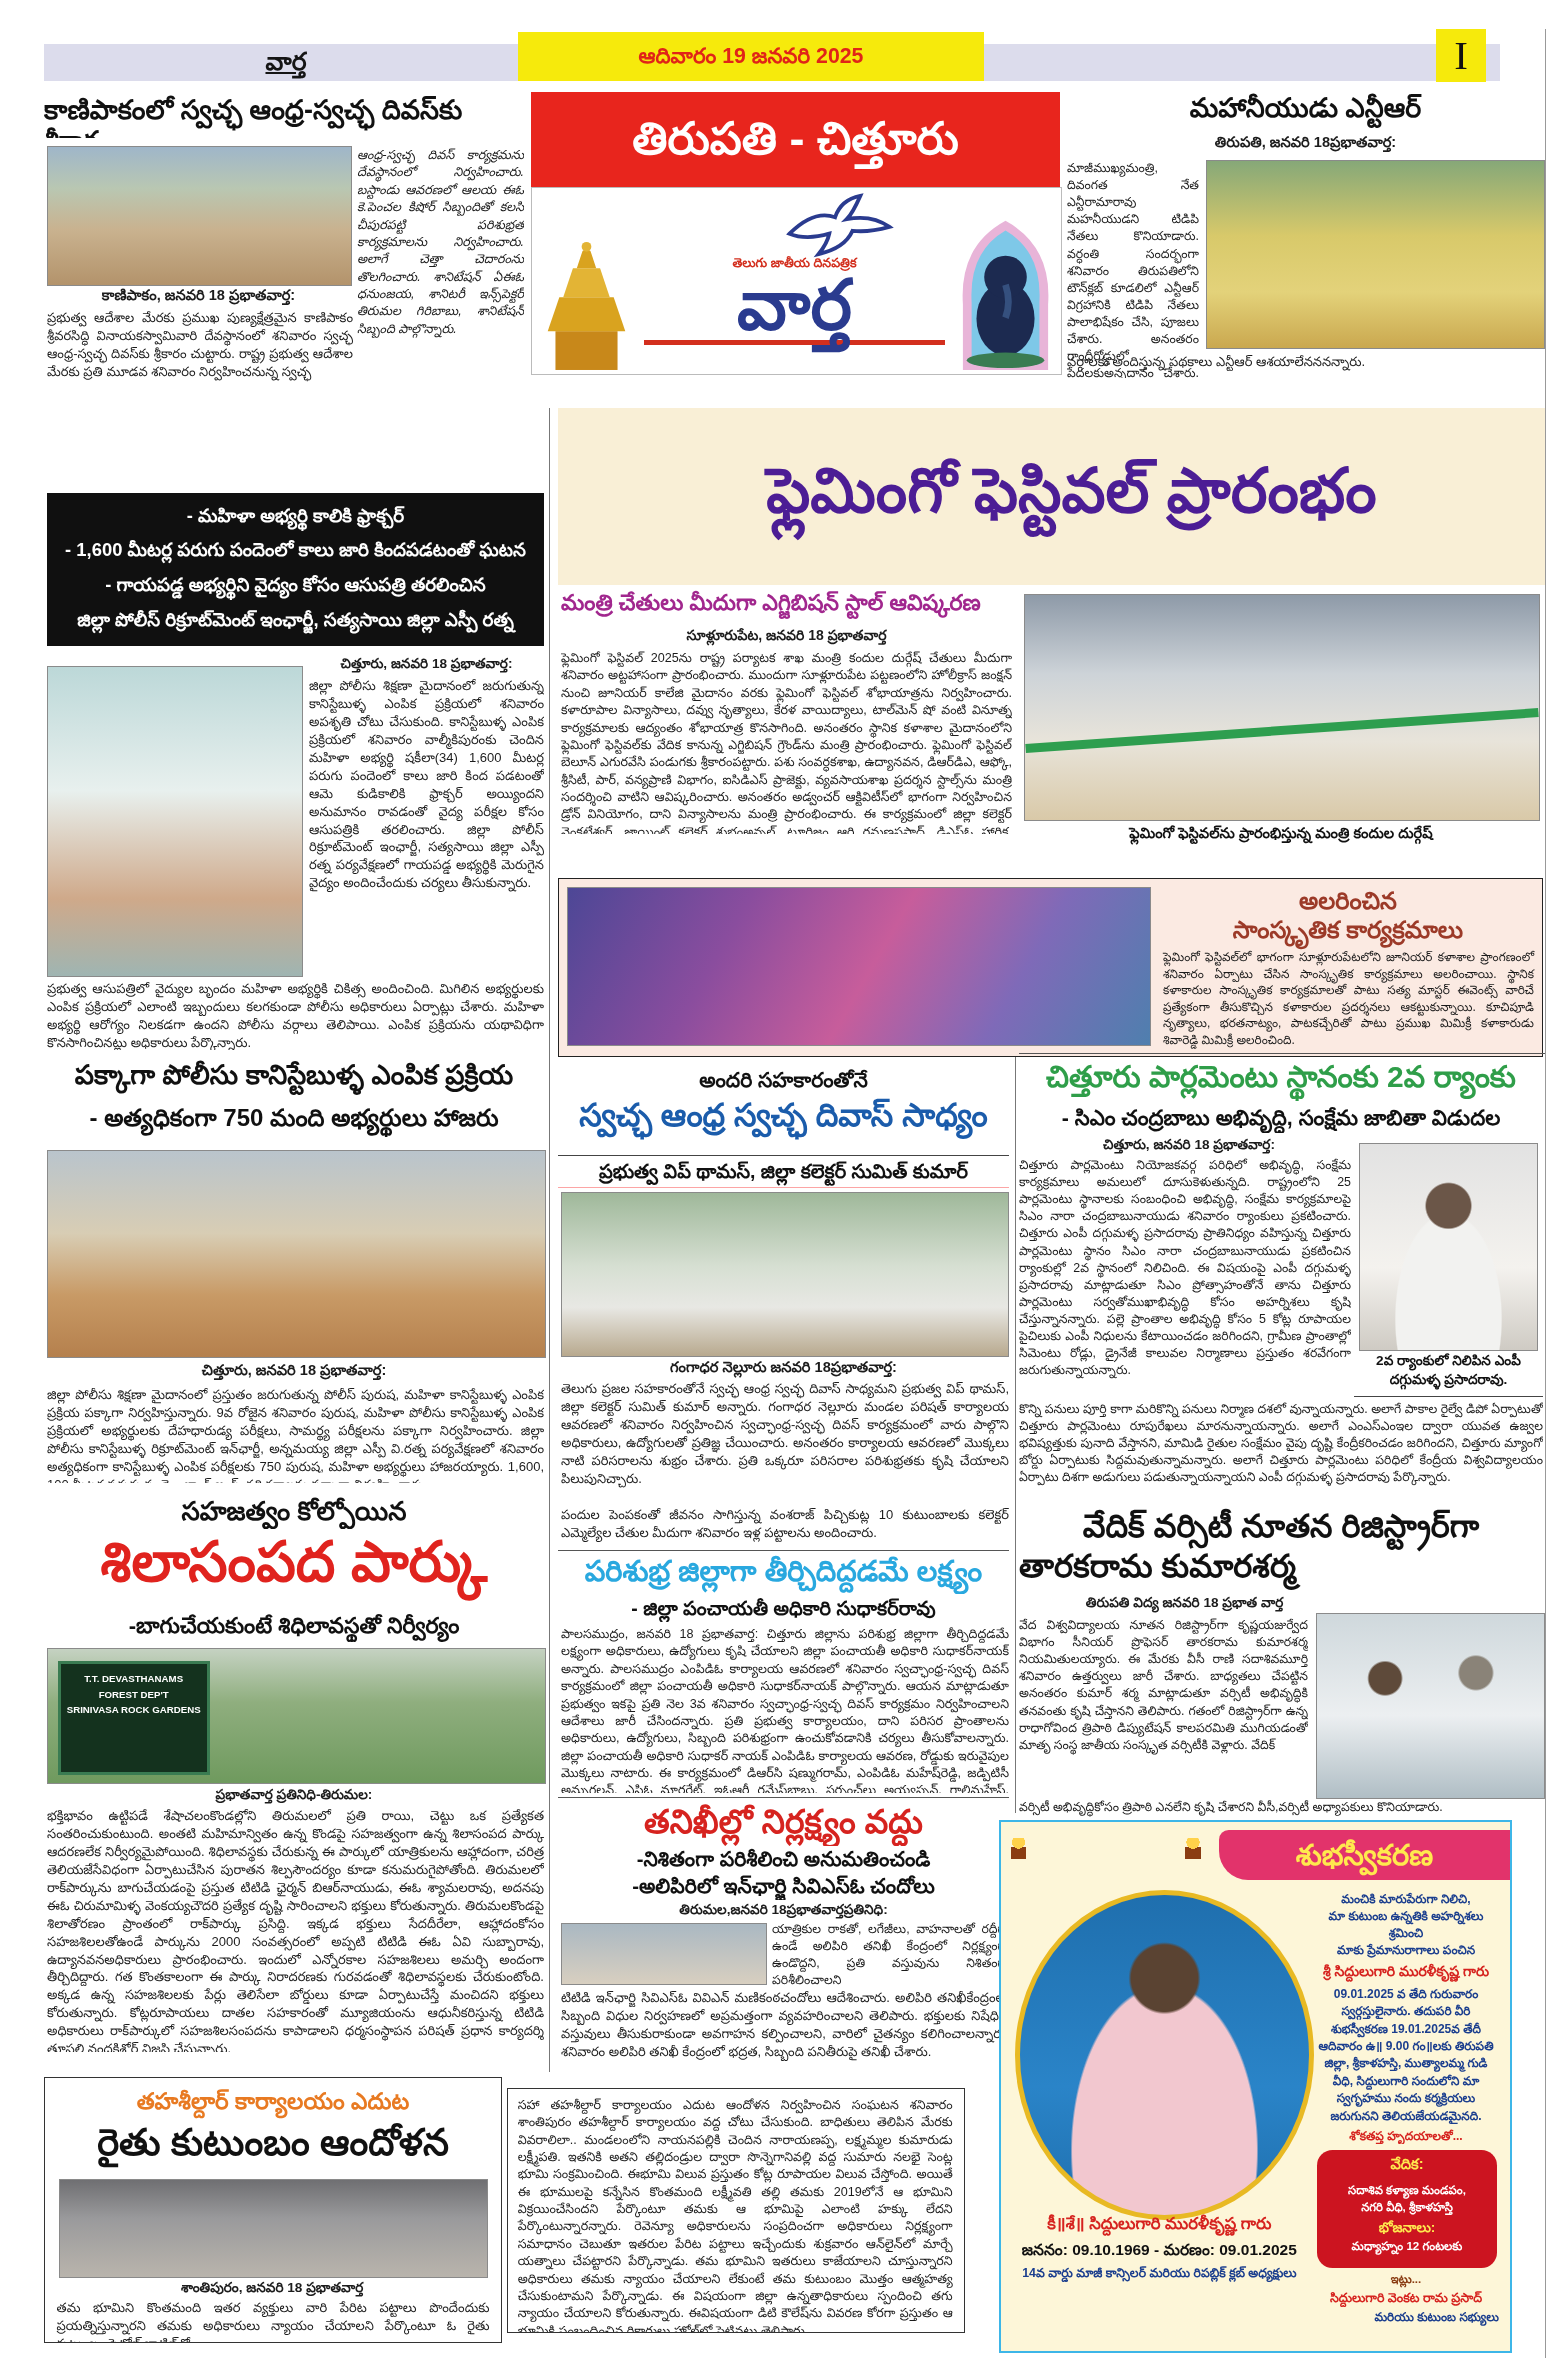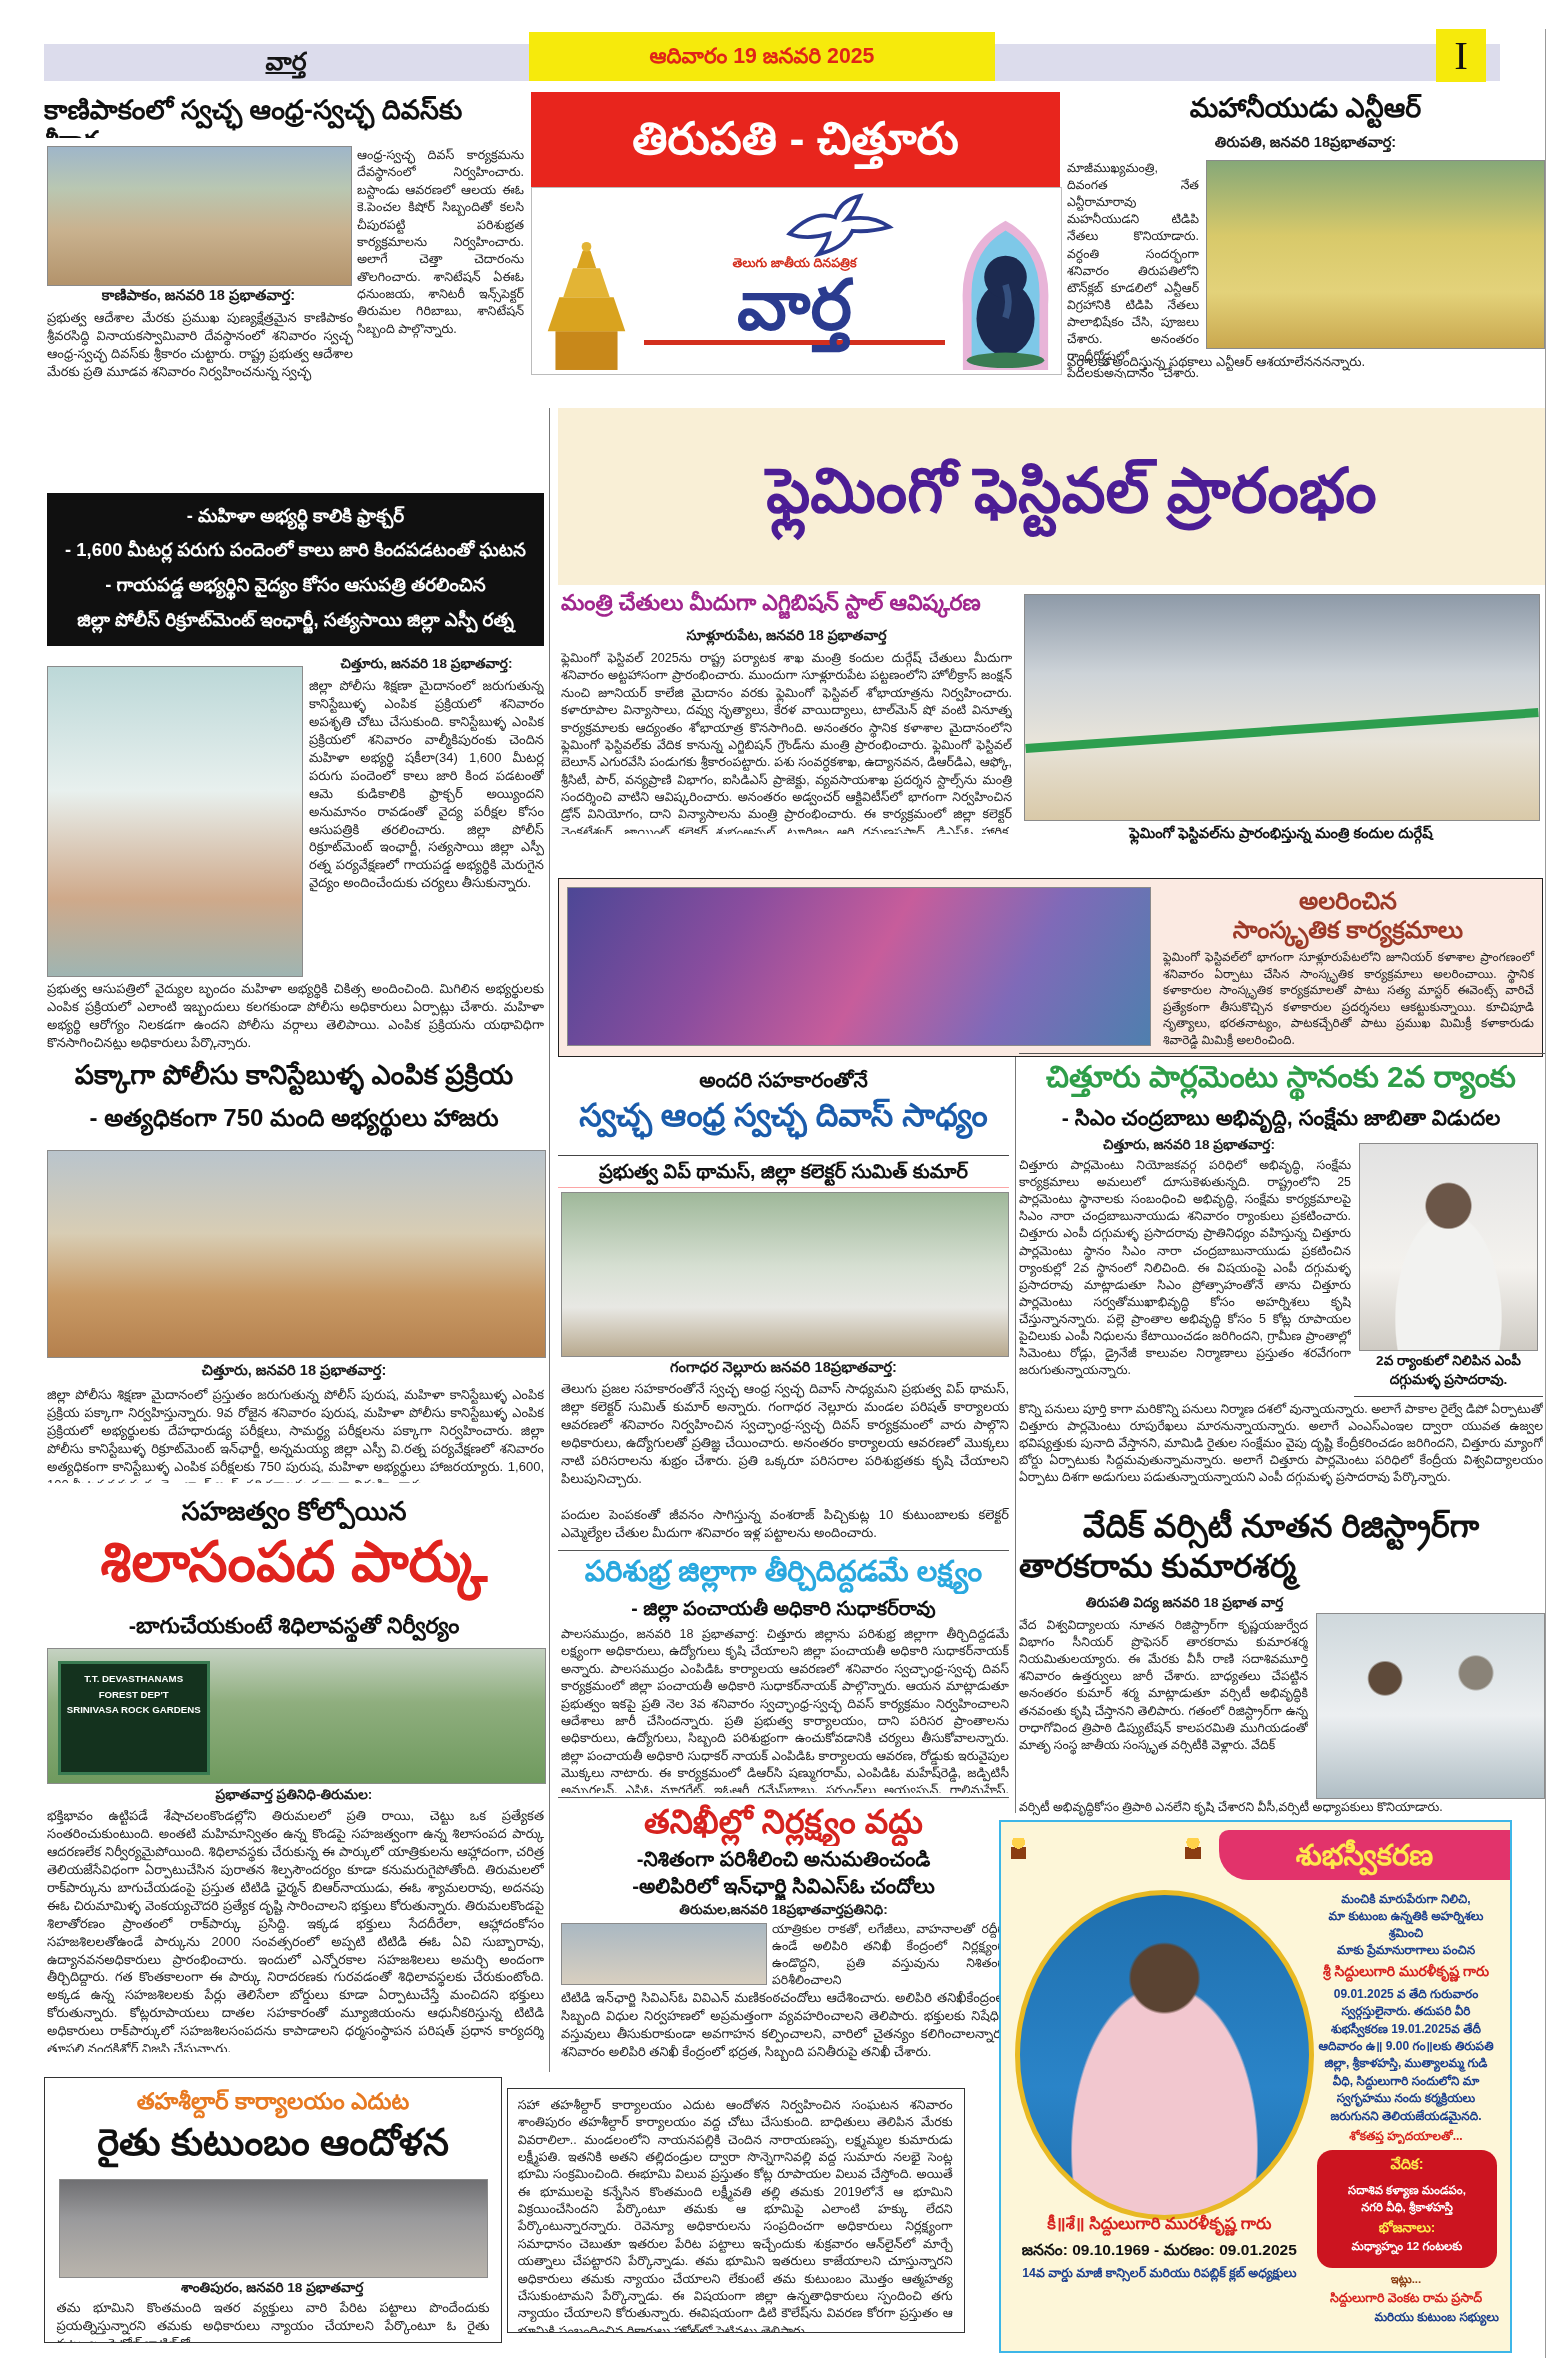--- a/index.html
+++ b/index.html
@@ -29,31 +29,31 @@
   .sign-plaque div{font-size:9.7px;font-weight:bold;line-height:1.6;}
   .lamp{position:absolute;width:15.5px;height:21.3px;background:radial-gradient(circle at 50% 20%,#ffd24a 0 35%,rgba(0,0,0,0) 36%),linear-gradient(180deg,rgba(0,0,0,0) 0 45%,#8a3c12 45%);}
 </style>
 </head>
 <body>
 
 <div id="page">
 
   <div class="abs" style="left:44px;top:44px;width:1456px;height:37px;background:#dcdcec;"></div>
   <div class="abs bold" style="left:223px;top:47px;width:126px;height:33px;font-size:25px;color:#151515;text-align:center;text-decoration:underline;">వార్త</div>
-  <div class="abs" style="left:529px;top:32px;width:466px;height:49px;background:#f6ea0c;">
+  <div class="abs" style="left:518px;top:32px;width:466px;height:49px;background:#f6ea0c;">
     <div class="bold" style="font-size:21.3px;color:#e02418;text-align:center;line-height:49px;">ఆదివారం 19 జనవరి 2025</div>
   </div>
   <div class="abs" style="left:1436px;top:29px;width:50px;height:53px;background:#f6ea0c;">
     <div style="font-family:'Liberation Serif',serif;font-size:41px;color:#111;text-align:center;line-height:53px;">I</div>
   </div>
   <div class="vrule" style="left:1545px;top:29px;height:2329px;background:#999;"></div>
 
   <div class="abs bold" style="left:44px;top:95px;width:485px;height:43px;font-size:27px;color:#111;line-height:1.15;">కాణిపాకంలో స్వచ్ఛ ఆంధ్ర-స్వచ్ఛ దివస్‌కు శ్రీకారం</div>
   <div class="abs photo ph-sweep" style="left:47px;top:146px;width:303px;height:138px;"></div>
-  <div class="abs body-text" style="left:357px;top:147px;width:167px;height:243px;font-size:12.6px;">ఆంధ్ర-స్వచ్ఛ దివస్ కార్యక్రమను దేవస్థానంలో నిర్వహించారు. బస్టాండు ఆవరణలో ఆలయ ఈఓ కె.పెంచల కిషోర్ సిబ్బందితో కలసి చీపురపట్టి పరిశుభ్రత కార్యక్రమాలను నిర్వహించారు. అలాగే చెత్తా చెదారంను తొలగించారు. శానిటేషన్ ఏఈఓ ధనుంజయ, శానిటరీ ఇన్స్‌పెక్టర్ తిరుమల గిరిబాబు, శానిటేషన్ సిబ్బంది పాల్గొన్నారు.</div>
+  <div class="abs body-text" style="left:357px;top:147px;width:167px;height:243px;font-size:12.6px;font-style:italic;">ఆంధ్ర-స్వచ్ఛ దివస్ కార్యక్రమను దేవస్థానంలో నిర్వహించారు. బస్టాండు ఆవరణలో ఆలయ ఈఓ కె.పెంచల కిషోర్ సిబ్బందితో కలసి చీపురపట్టి పరిశుభ్రత కార్యక్రమాలను నిర్వహించారు. అలాగే చెత్తా చెదారంను తొలగించారు. శానిటేషన్ ఏఈఓ ధనుంజయ, శానిటరీ ఇన్స్‌పెక్టర్ తిరుమల గిరిబాబు, శానిటేషన్ సిబ్బంది పాల్గొన్నారు.</div>
   <div class="abs dateline" style="left:47px;top:287px;width:303px;height:19.4px;font-size:14.6px;">కాణిపాకం, జనవరి 18 ప్రభాతవార్త:</div>
   <div class="abs body-text" style="left:47px;top:309px;width:306px;height:95px;">ప్రభుత్వ ఆదేశాల మేరకు ప్రముఖ పుణ్యక్షేత్రమైన కాణిపాకం శ్రీవరసిద్ధి వినాయకస్వామివారి దేవస్థానంలో శనివారం స్వచ్ఛ ఆంధ్ర-స్వచ్ఛ దివస్‌కు శ్రీకారం చుట్టారు. రాష్ట్ర ప్రభుత్వ ఆదేశాల మేరకు ప్రతి మూడవ శనివారం నిర్వహించనున్న స్వచ్ఛ</div>
 
   <div class="abs" style="left:531px;top:92px;width:529px;height:95px;background:#e8251d;">
     <div class="bold" style="font-size:45px;color:#fff;text-align:center;line-height:93px;">తిరుపతి - చిత్తూరు</div>
   </div>
   <div class="abs" style="left:531px;top:187px;width:529px;height:186px;border:1px solid #bbb;background:#fff;">
     <svg style="position:absolute;left:5.8px;bottom:3.9px;" width="97" height="131" viewBox="0 0 100 135">
       <rect x="18" y="95" width="64" height="40" fill="#c8881a"></rect>
       <polygon points="10,95 90,95 78,60 22,60" fill="#d9a31f"></polygon>

